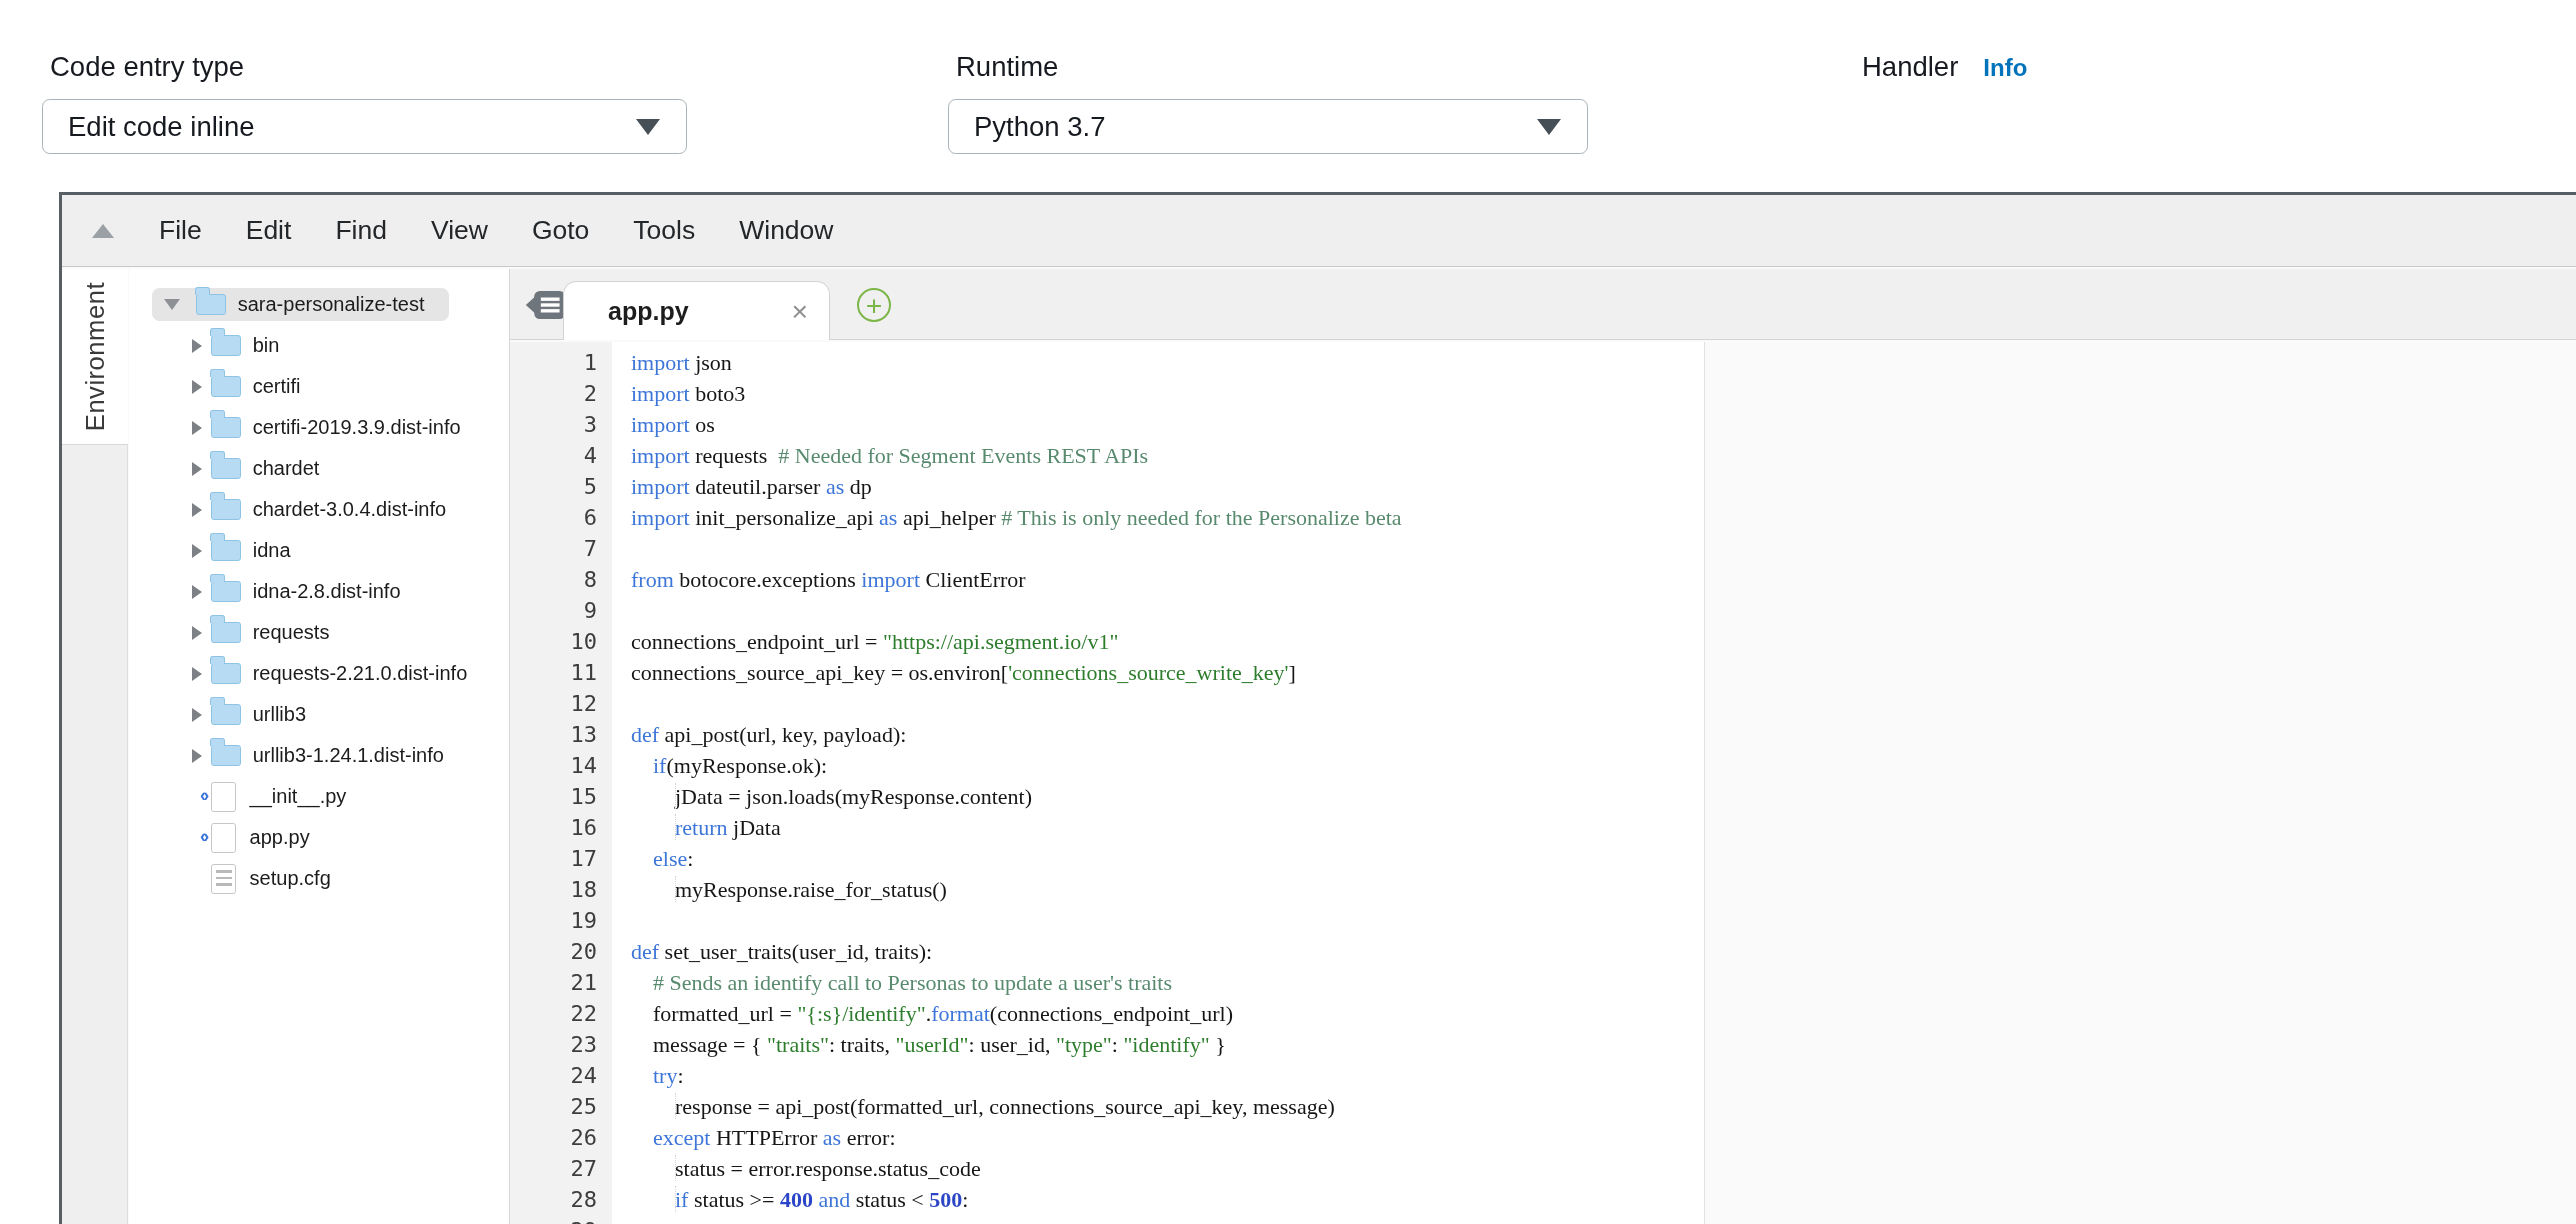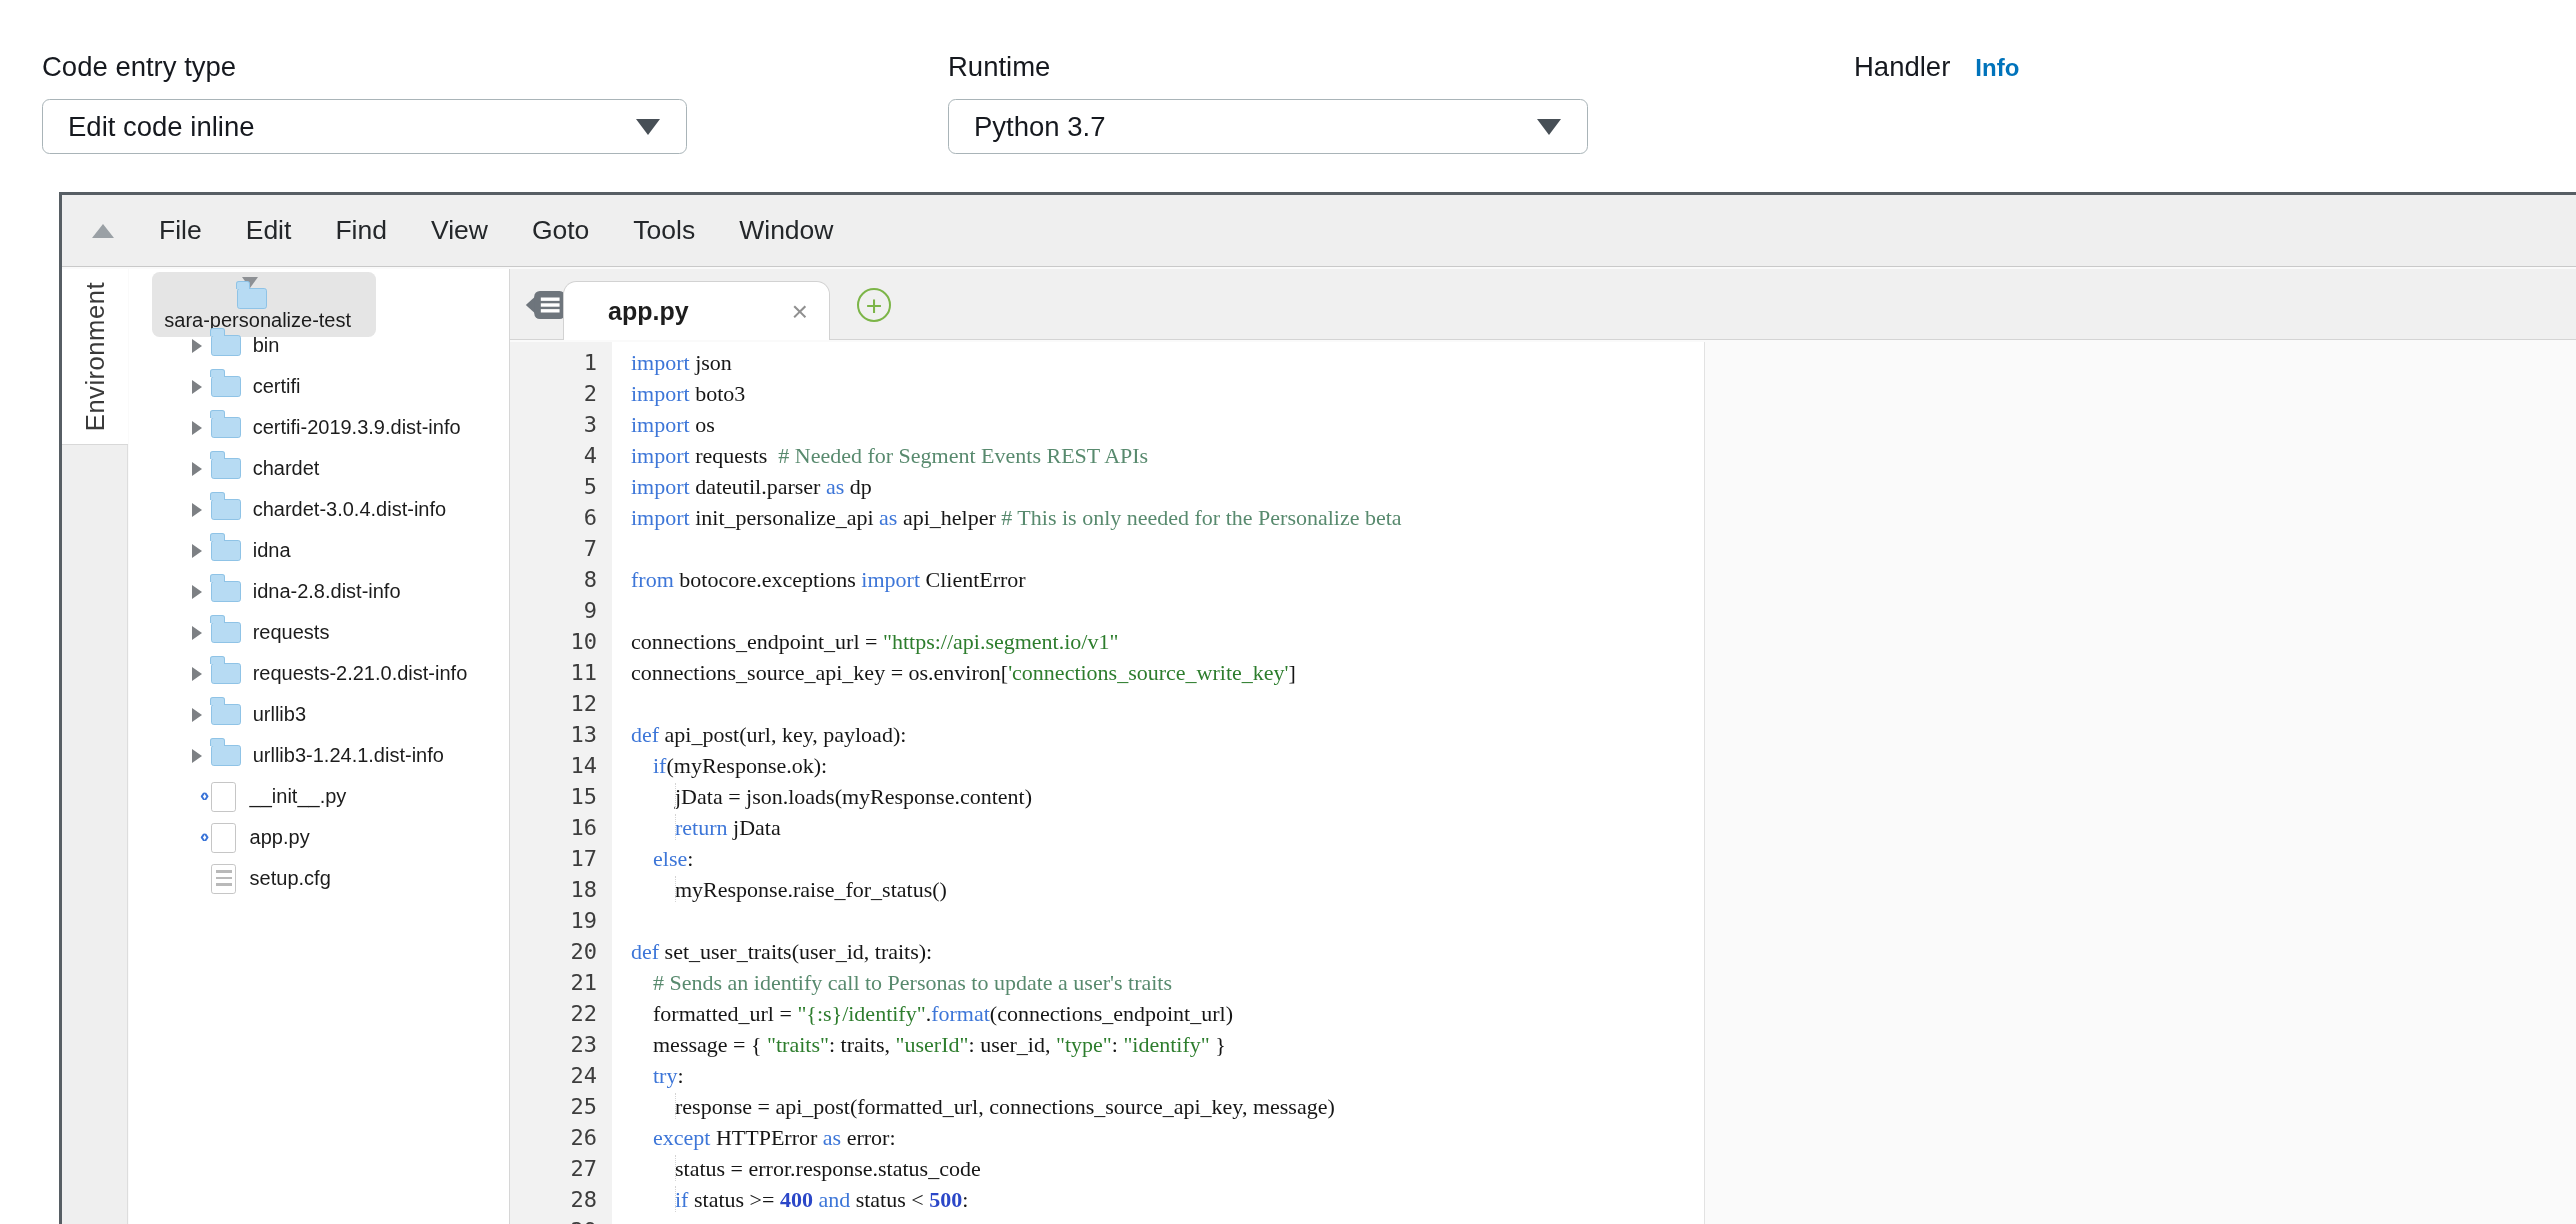--- a/index.html
+++ b/index.html
@@ -8,21 +8,21 @@
     position:relative; width:2576px; height:1225px; overflow:hidden;
     background:#fff; font-family:"Liberation Sans", sans-serif; color:#16191f;
   }
 
   
   .field { position:absolute; top:0; height:161px; }
   .f1 { left:42px;  width:645px; }
   .f2 { left:948px; width:640px; }
   .f3 { left:1854px; width:641px; }
   .field-label {
-    position:absolute; top:51px; left:0; font-size:27.5px; color:#16191f;
+    position:absolute; top:51px; left:8px; font-size:27.5px; color:#16191f;
     display:flex; align-items:baseline; gap:25px; white-space:nowrap;text-align:center;
   }
   .info-link { font-size:24px; font-weight:bold; color:var(--accent); }
   .select-box, .input-box {
     position:absolute; top:99px; left:0; right:0; height:55px;
     border:1.9px solid #a9b4b8; border-radius:7.6px; background:#fff;
     display:flex; align-items:center; padding:0 57px 0 25px;
     font-size:27.5px; color:#16191f; white-space:nowrap;
   }
   .input-box { padding-right:25px; font-family:"Liberation Sans",sans-serif; }
@@ -64,21 +64,21 @@
     writing-mode:vertical-rl; transform:rotate(180deg);
     font-size:25.6px; color:#3a3a3a; letter-spacing:0.5px;
   }
 
   
   #tree { position:absolute; left:67px; top:0; width:381px; bottom:0;
     background:#fff; border-right:1.9px solid #d6d6d6; padding-top:15px; overflow:hidden; }
   .trow { height:41px; display:flex; align-items:center; white-space:nowrap; }
   .trow-inner { display:inline-flex; align-items:center; border-radius:7.6px;
     padding:4.7px 25px 4.7px 12.3px; font-size:20px; color:#1c1c1c; }
-  .trow-inner.sel { background:#e5e5e5;flex-direction:column; }
+  .trow-inner.sel { background:#e5e5e5; }
   .caret-slot { display:inline-flex; align-items:center; flex:none; }
   .c-down { width:0; height:0; border-left:8.5px solid transparent;
     border-right:8.5px solid transparent; border-top:11.4px solid #8d9094; }
   .c-right { width:0; height:0; border-top:7.6px solid transparent;
     border-bottom:7.6px solid transparent; border-left:10.4px solid #7d8084; }
   .ficon { position:relative; flex:none; width:30px; height:21px;
     background:var(--folder); border:1.9px solid #8fc3e6; border-radius:2.8px;
     margin-right:11.4px; }
   .ficon::before { content:""; position:absolute; left:-1.9px; top:-7.6px;
     width:12.3px; height:6.6px; background:var(--folder);

